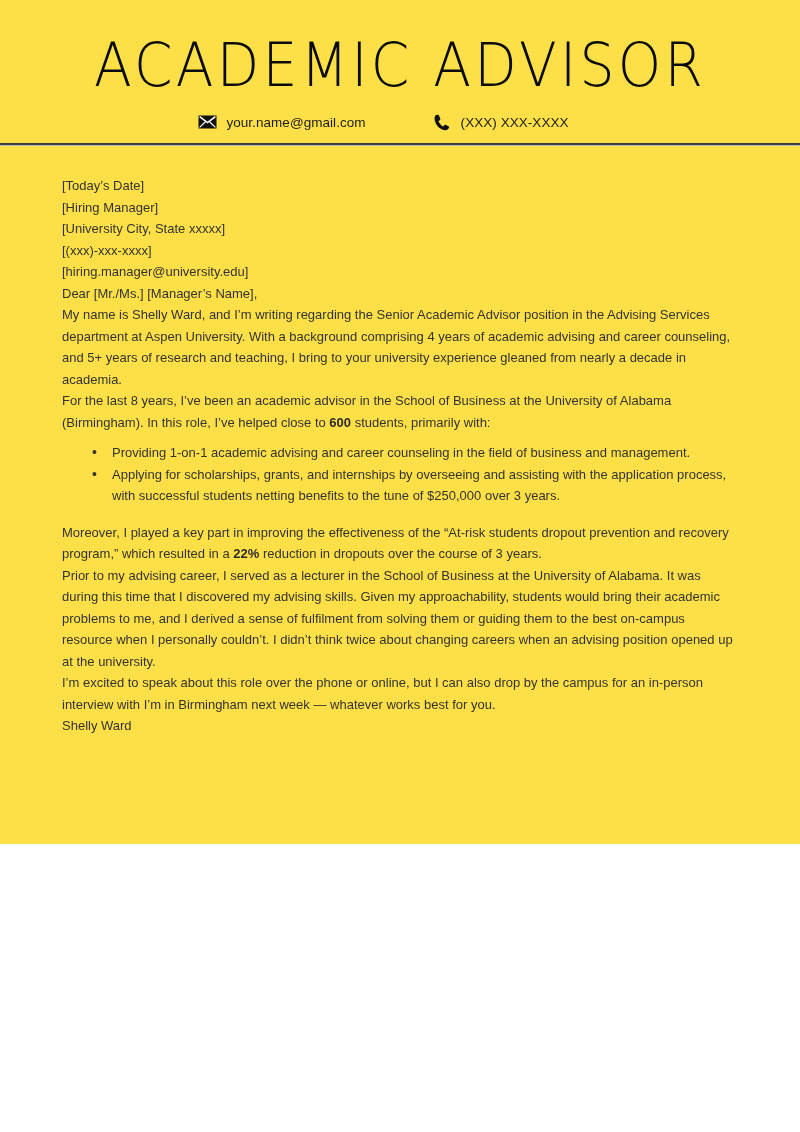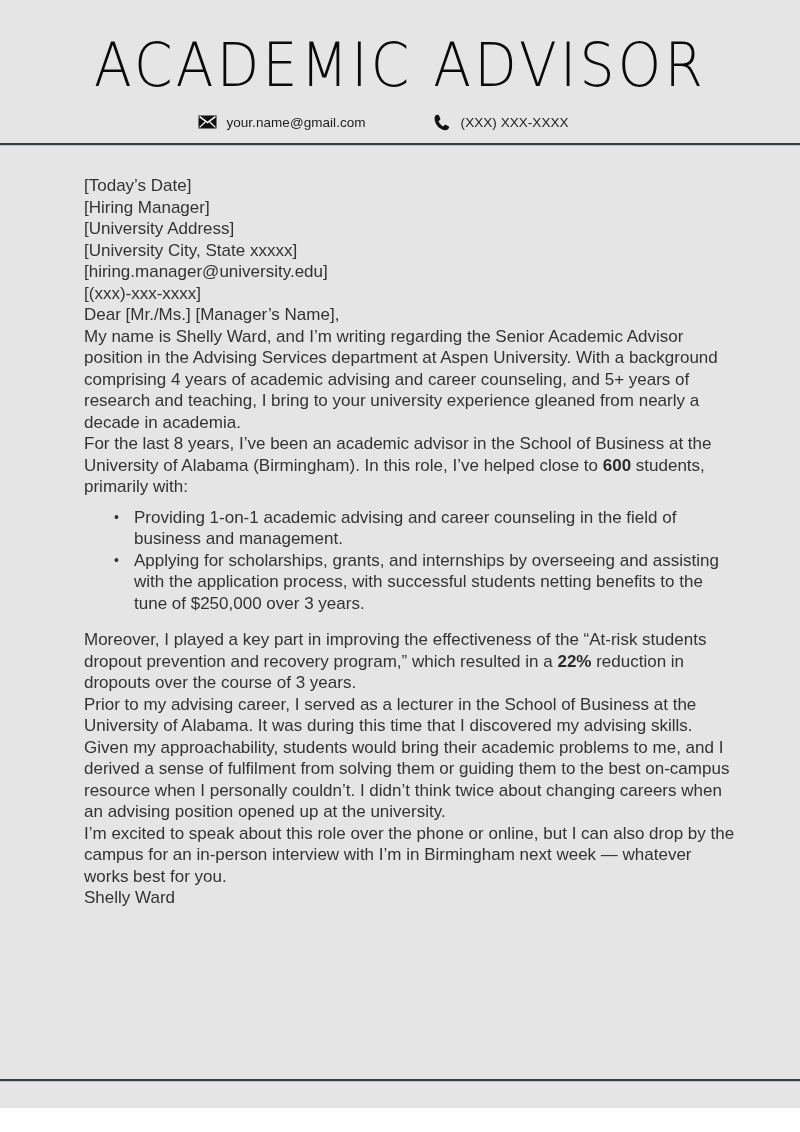--- a/index.html
+++ b/index.html
@@ -3,22 +3,22 @@
 <meta charset="utf-8">
 <style>
   html, body {
     margin: 0;
     padding: 0;
     background: #ffffff;
   }
   .page {
     position: relative;
     width: 800px;
-    height: 1108px;
-    background: #e5e5e5;
+    height: 844px;
+    background: #fde047;
     font-family: "Liberation Sans", sans-serif;
     overflow: hidden;
   }
 
   
   .header {
     padding-top: 34px;
   }
   .doc-title {
     text-align: center;
@@ -66,23 +66,23 @@
 
   .rule-top {
     margin-top: 12px;
     height: 0;
     border-top: 2px solid #3b3f44;
     box-shadow: 0 1px 0 0 #b9bcbf;
   }
 
   
   .body {
-    padding: 30px 62px 0 84px;
+    padding: 30px 62px 0 62px;
     color: #333333;
-    font-size: 17px;
+    font-size: 13px;
     line-height: 21.5px;
   }
   .body p {
     margin: 0;
   }
   .block-date {
     margin-bottom: 21px;
   }
   .addr-line {
     display: block;
@@ -172,24 +172,23 @@
 
     <div class="rule-top"></div>
   </div>
 
   <div class="body">
 
     <p class="block-date">[Today’s Date]</p>
 
     <p class="block-address">
       <span class="addr-line">[Hiring Manager]</span>
-      <span class="addr-line">[University Address]</span>
       <span class="addr-line">[University City, State xxxxx]</span>
+      <span class="addr-line">[(xxx)-xxx-xxxx]</span>
       <span class="addr-line">[hiring.manager@university.edu]</span>
-      <span class="addr-line">[(xxx)-xxx-xxxx]</span>
     </p>
 
     <p class="block-salutation">Dear [Mr./Ms.] [Manager’s Name],</p>
 
     <p class="para">My name is Shelly Ward, and I’m writing regarding the Senior Academic Advisor position in the Advising Services department at Aspen University. With a background comprising 4 years of academic advising and career counseling, and 5+ years of research and teaching, I bring to your university experience gleaned from nearly a decade in academia.</p>
 
     <p class="para tight">
       <span>For the last 8 years, I’ve been an academic advisor in the School of Business at the University of Alabama (Birmingham). In this role, I’ve helped close to </span><b>600</b><span> students, primarily with:</span>
     </p>
 

